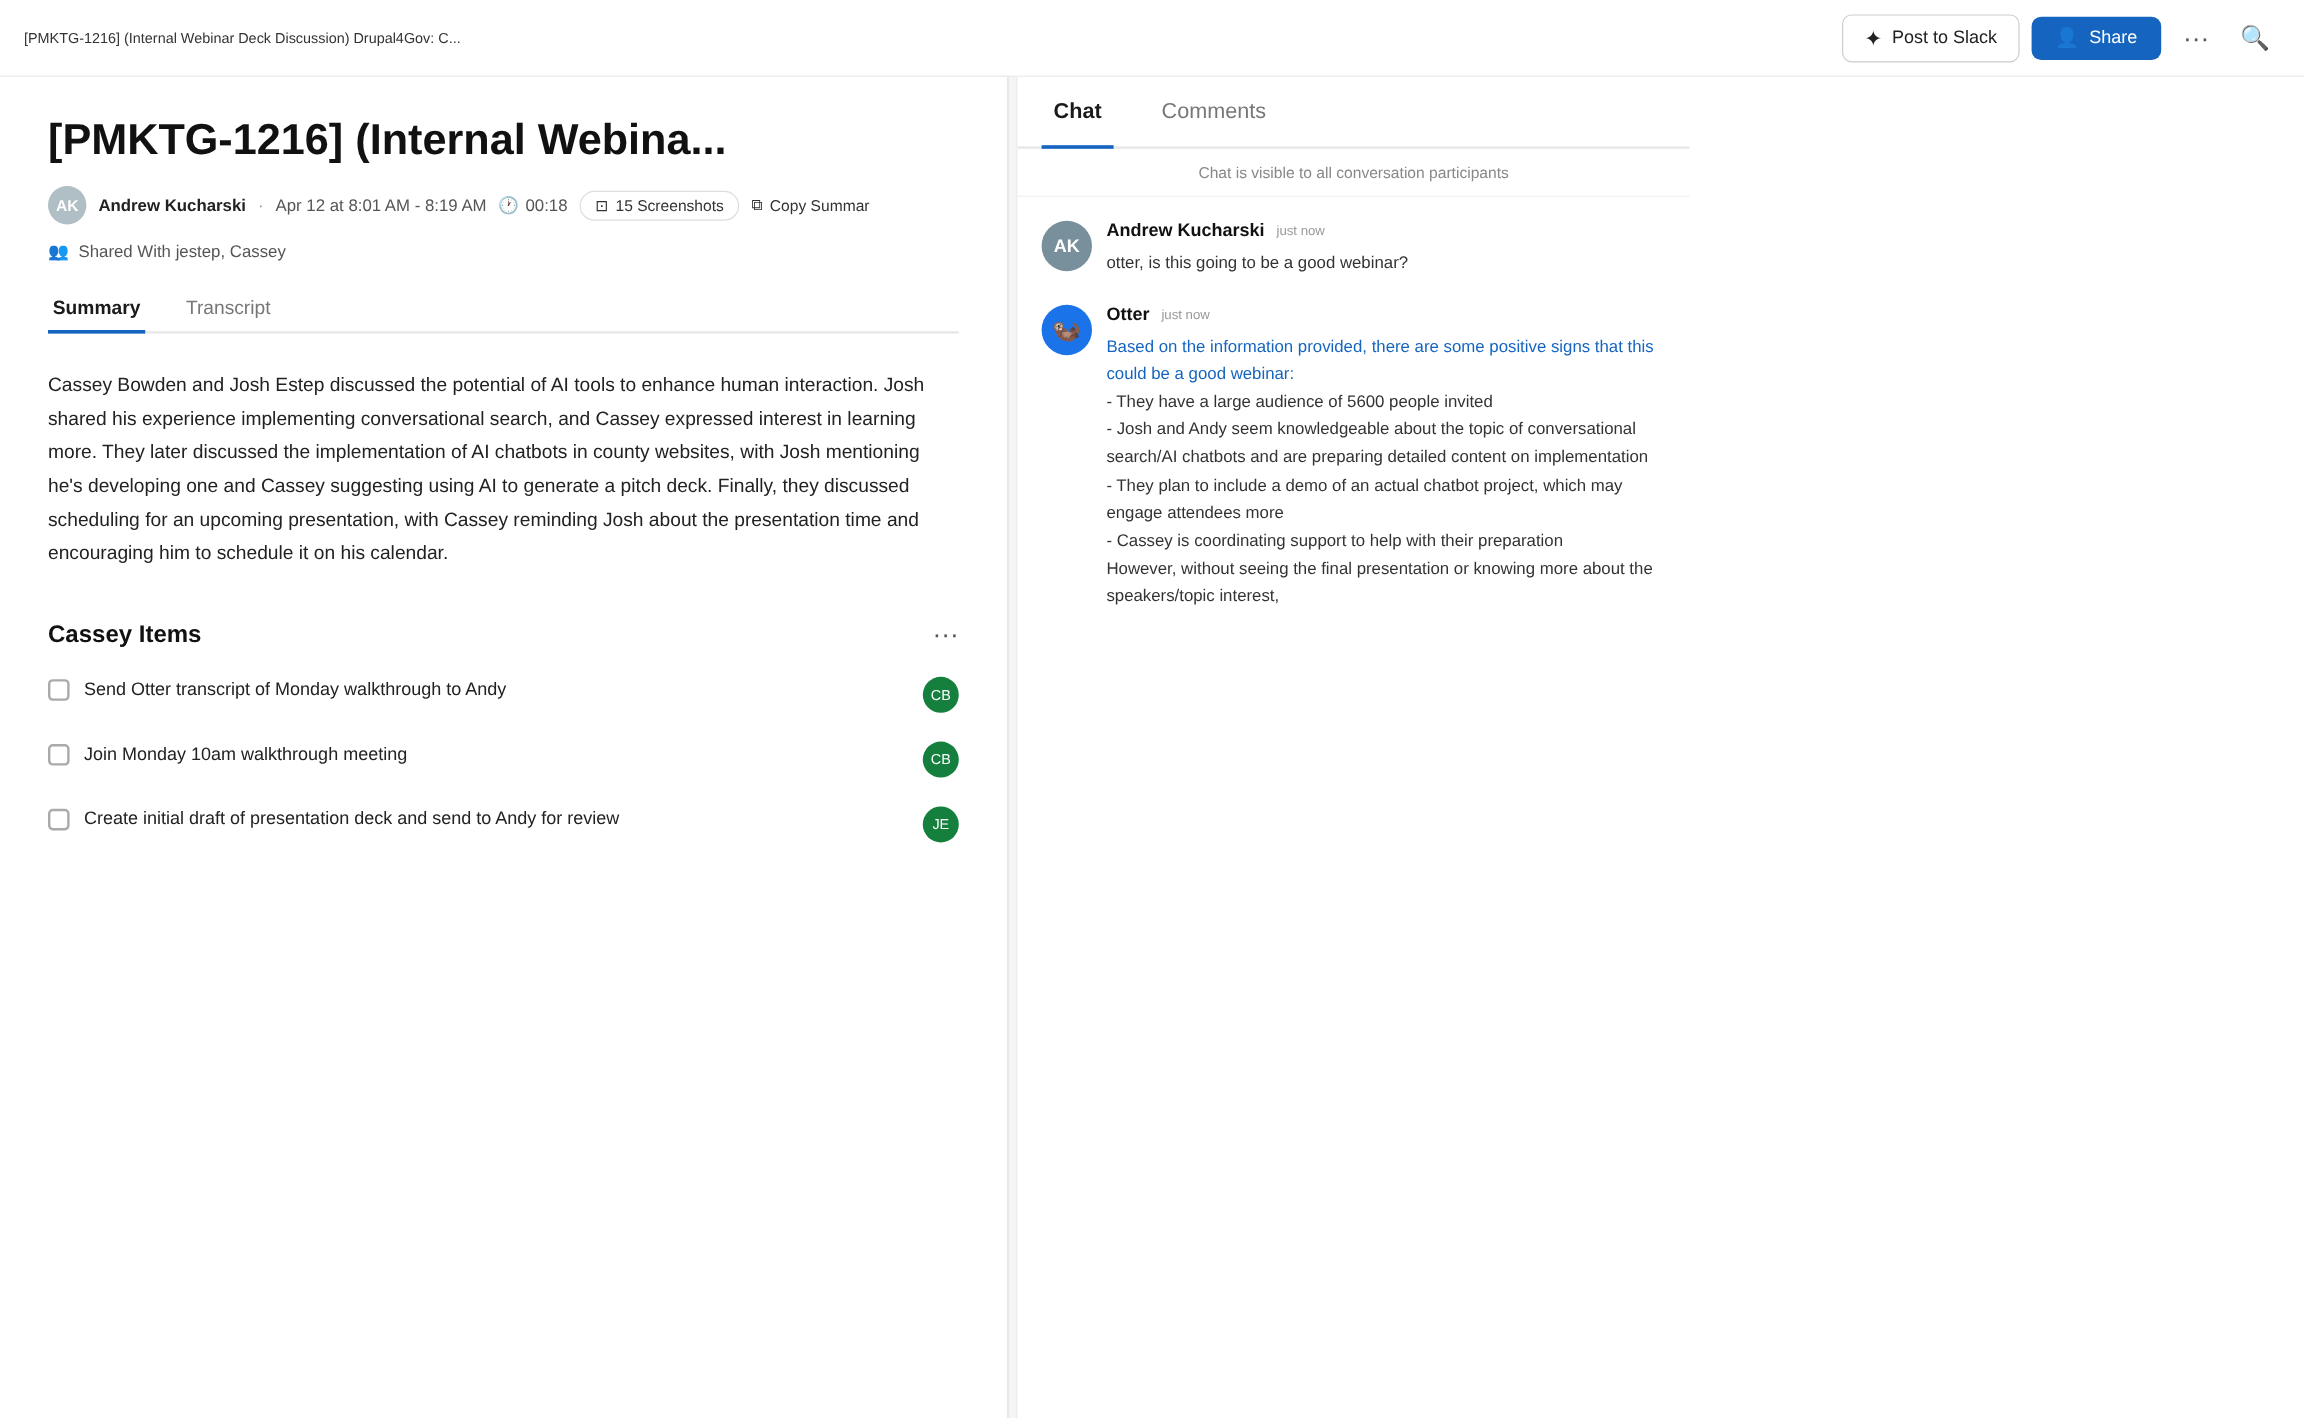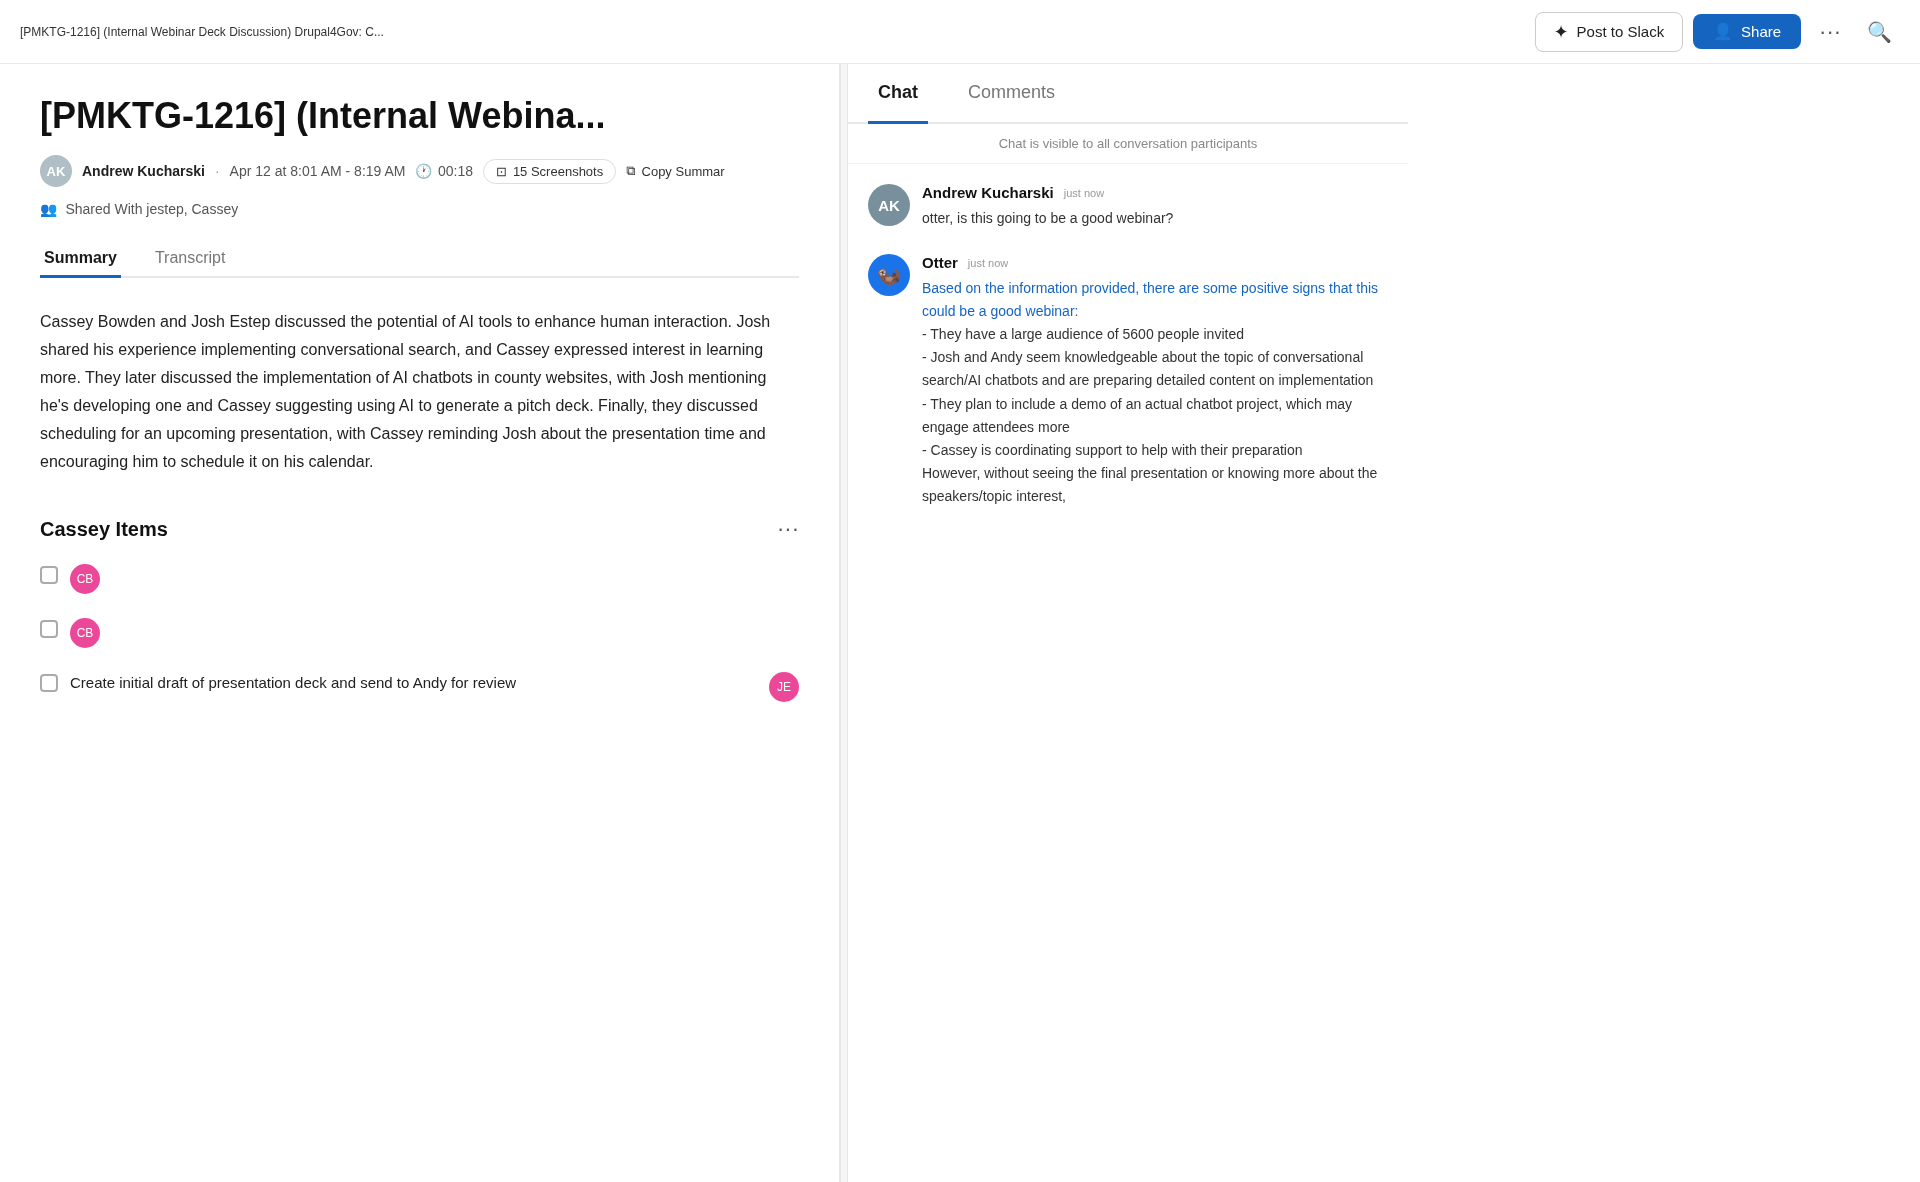--- a/index.html
+++ b/index.html
@@ -97,21 +97,21 @@
 
     .action-item-row {
       display: flex; align-items: flex-start; gap: 12px; margin-bottom: 16px; padding: 4px 0;
     }
     .action-checkbox {
       width: 18px; height: 18px; border: 2px solid #aaa; border-radius: 4px;
       flex-shrink: 0; margin-top: 2px; cursor: pointer; background: #fff;
     }
     .action-text { flex: 1; font-size: 15px; color: #222; line-height: 1.5; }
     .action-avatar {
-      width: 30px; height: 30px; border-radius: 50%; background: #ec4899;
+      width: 30px; height: 30px; border-radius: 50%; background: #15803d;
       display: flex; align-items: center; justify-content: center; font-size: 12px; color: #fff;
       flex-shrink: 0;
     }
 
     
     .left-panel::-webkit-scrollbar { width: 6px; }
     .left-panel::-webkit-scrollbar-track { background: transparent; }
     .left-panel::-webkit-scrollbar-thumb { background: #ccc; border-radius: 3px; }
 
     
@@ -235,24 +235,26 @@
     <div class="summary-text">Cassey Bowden and Josh Estep discussed the potential of AI tools to enhance human interaction. Josh shared his experience implementing conversational search, and Cassey expressed interest in learning more. They later discussed the implementation of AI chatbots in county websites, with Josh mentioning he's developing one and Cassey suggesting using AI to generate a pitch deck. Finally, they discussed scheduling for an upcoming presentation, with Cassey reminding Josh about the presentation time and encouraging him to schedule it on his calendar.</div>
 
     <div class="action-items-header">
       <h2 class="action-items-title">Cassey Items</h2>
       <button class="action-items-more">···</button>
     </div>
 
     <div>
       <div class="action-item-row">
         <div class="action-checkbox"></div>
+        <div class="action-text">Send Otter transcript of Monday walkthrough to Andy</div>
         <div class="action-avatar">CB</div>
       </div>
       <div class="action-item-row">
         <div class="action-checkbox"></div>
+        <div class="action-text">Join Monday 10am walkthrough meeting</div>
         <div class="action-avatar">CB</div>
       </div>
       <div class="action-item-row">
         <div class="action-checkbox"></div>
         <div class="action-text">Create initial draft of presentation deck and send to Andy for review</div>
         <div class="action-avatar">JE</div>
       </div>
     </div>
 
   </div>

